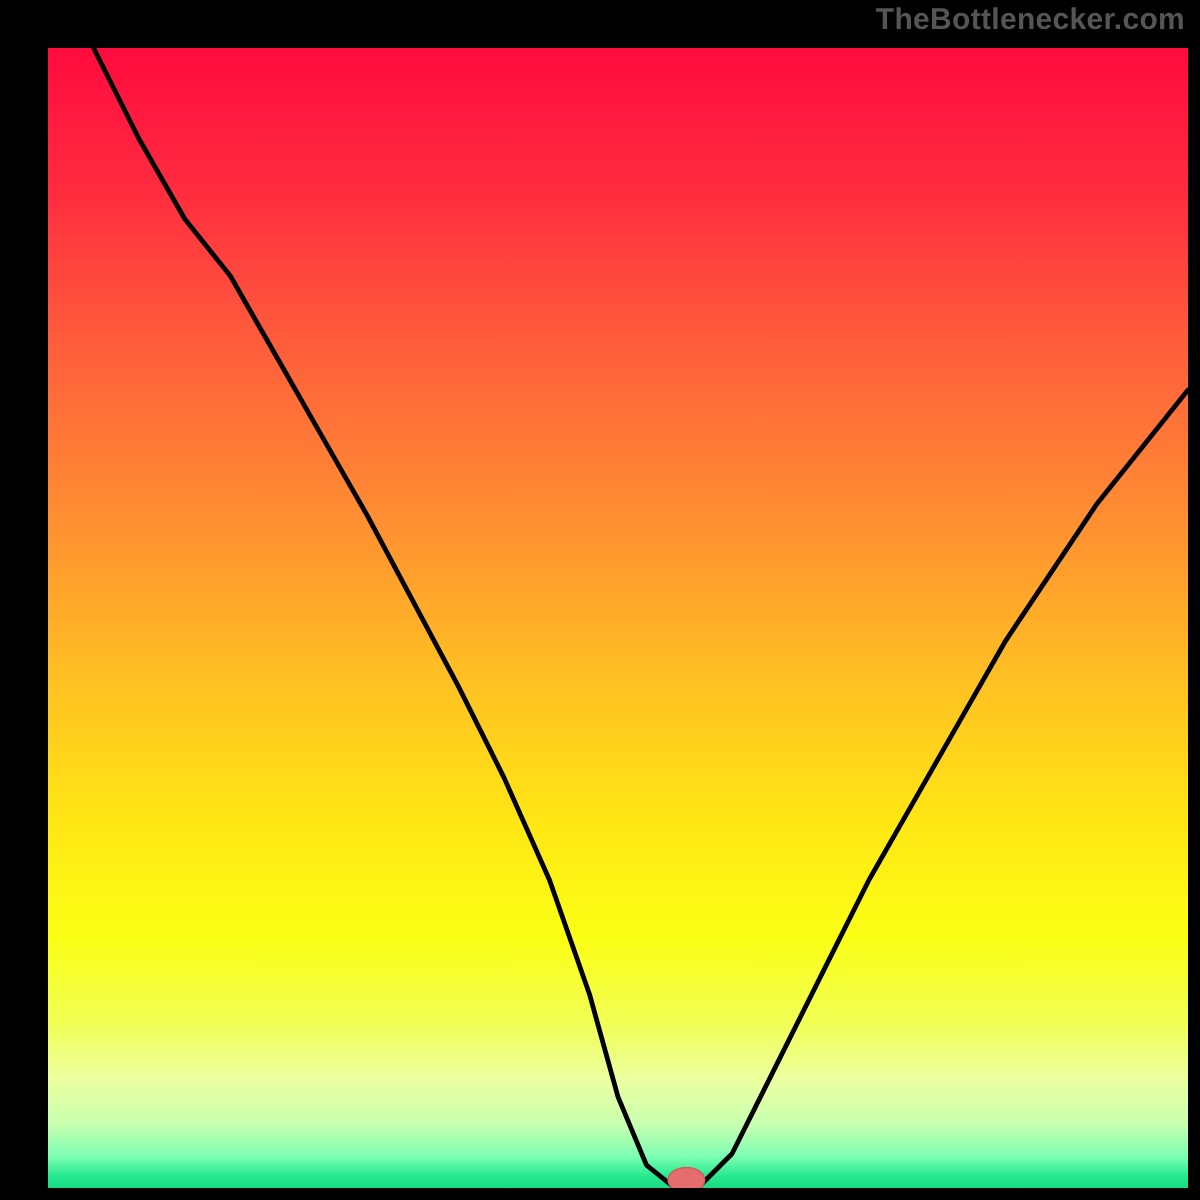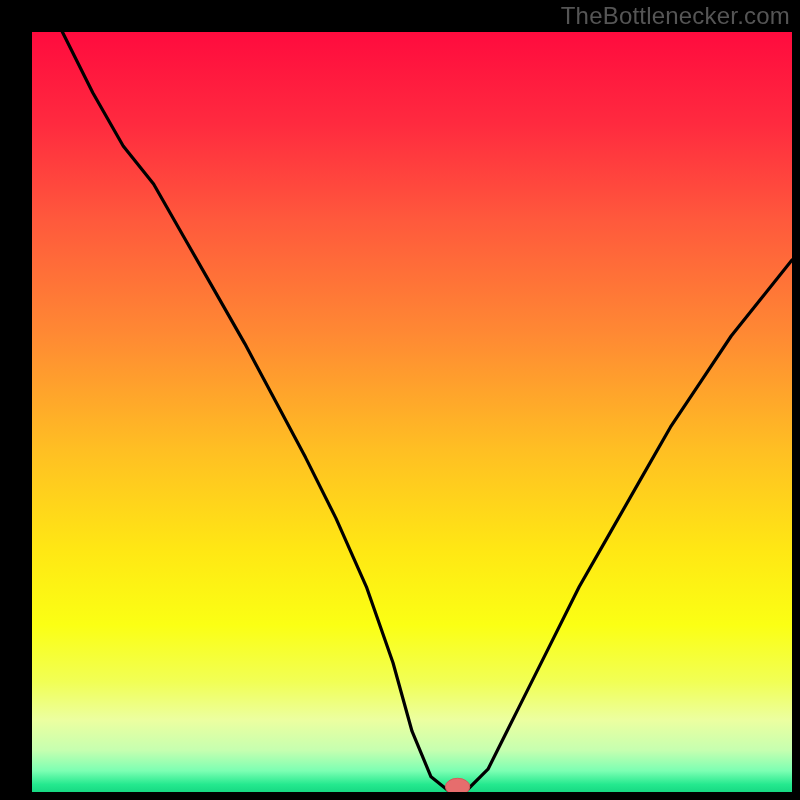--- a/index.html
+++ b/index.html
@@ -27,22 +27,22 @@
     height: 760px;
   }
   svg {
     display: block;
   }
   .watermark {
     position: absolute;
     top: 2px;
     right: 10px;
     color: #555;
-    font-size: 24px;
-    font-weight: 400;
+    font-size: 20px;
+    font-weight: 700;
     letter-spacing: 0.2px;
     user-select: none;
   }
 </style>
 </head>
 <body>
 
 <div class="frame">
   <div class="plot-wrap">
     <svg id="chart-svg" width="760" height="760" viewBox="0 0 760 760">

